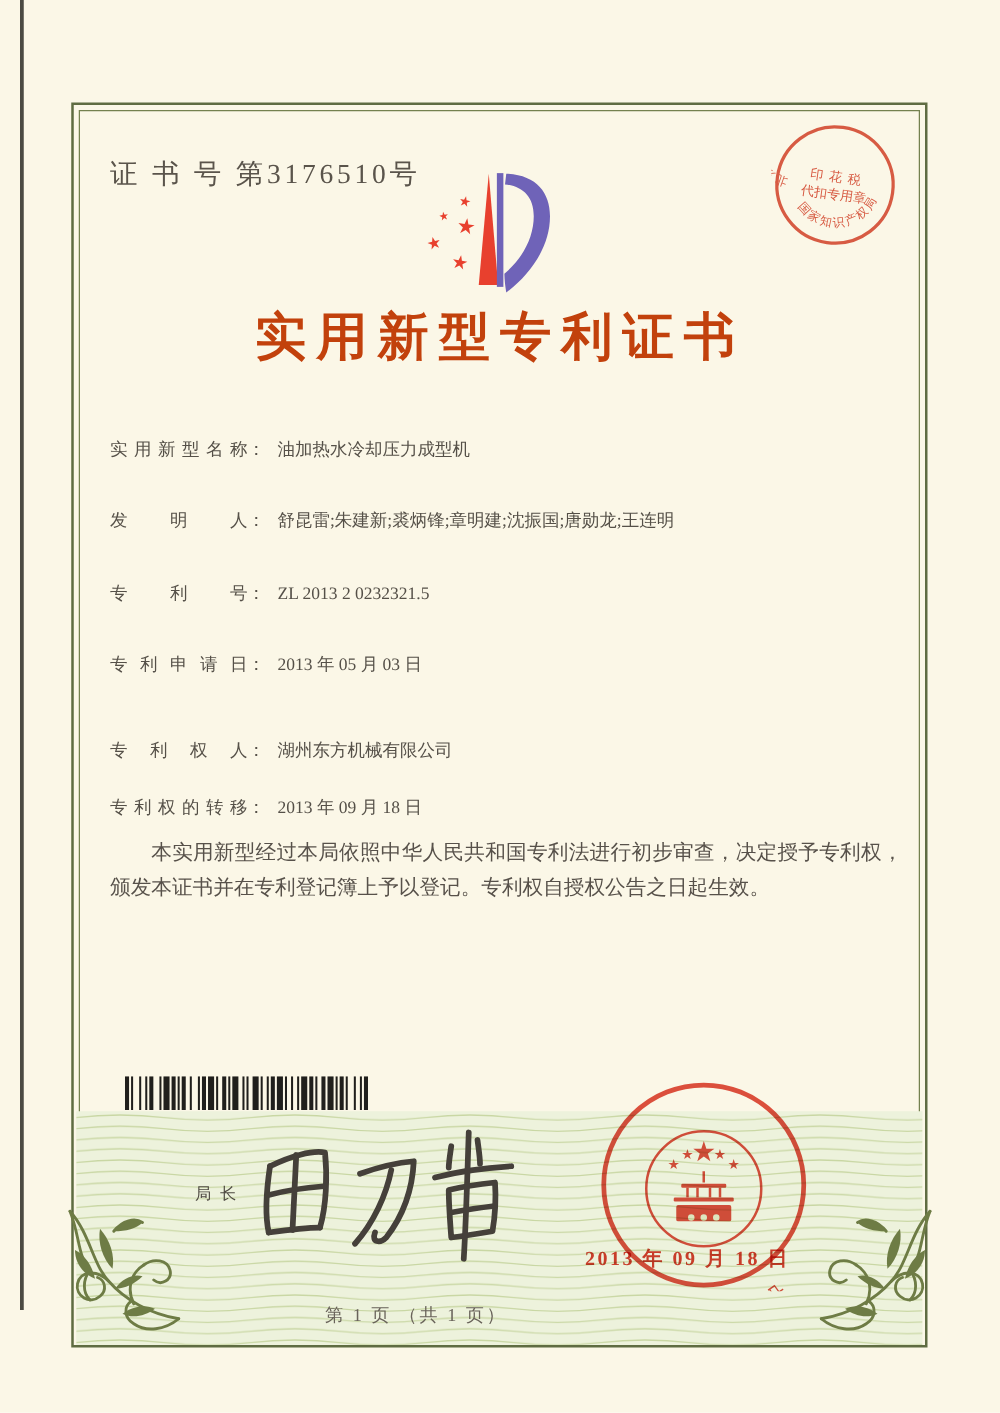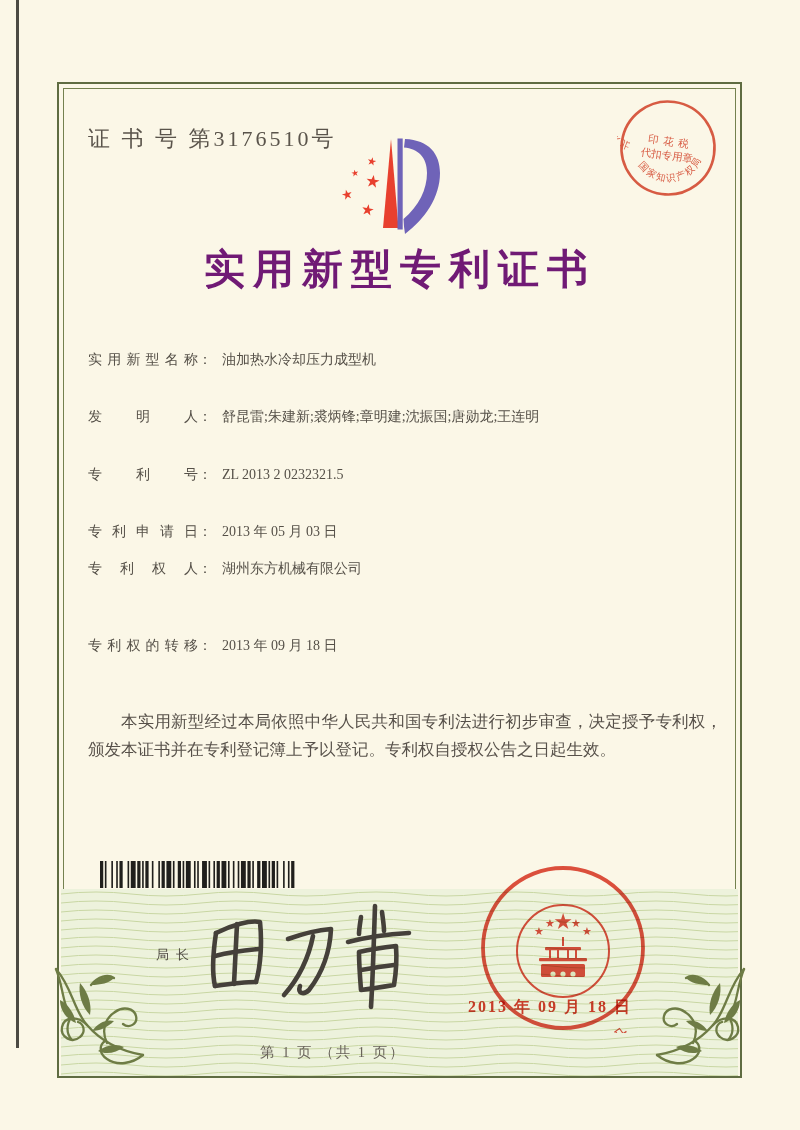--- a/index.html
+++ b/index.html
@@ -12,25 +12,25 @@
   
   #scan-edge{left:16px;top:0;width:3px;height:1048px;background:#23231f;opacity:.82;}
   
   #frame-outer{left:57px;top:82px;width:685px;height:996px;border:2.5px solid #5f6c42;box-sizing:border-box;}
   #frame-inner{left:4px;top:4px;right:4px;bottom:4px;position:absolute;border:1px solid #74814f;}
   
   #green-band{left:61px;top:889px;width:677px;height:187px;background:#edf2dc;}
   #green-band svg{display:block;width:100%;height:100%;}
   
   #cert-no{left:88px;top:124px;font-size:22px;color:#5a544b;letter-spacing:3px;}
-  #page-title{left:60px;top:242px;width:680px;text-align:center;font-size:41px;font-weight:600;color:#701a75;letter-spacing:8px;}
+  #page-title{left:60px;top:242px;width:680px;text-align:center;font-size:41px;font-weight:600;color:#c2410c;letter-spacing:8px;}
   .field-row{left:88px;width:620px;font-size:14px;color:#555048;height:24px;white-space:nowrap;}
   .flabel{display:inline-block;width:110px;text-align:justify;text-align-last:justify;}
   .fcolon{margin-right:10px;}
-  #body-text{left:88px;top:668px;width:634px;font-size:16.5px;line-height:28.2px;color:#57514a;text-align:justify;margin-top:40px;}
+  #body-text{left:88px;top:668px;width:634px;font-size:16.5px;line-height:28.2px;color:#57514a;text-align:justify;}
   #body-text p{margin:0;text-indent:2em;}
   #barcode{left:100px;top:861px;width:290px;height:27px;}
   #sign-title{left:156px;top:946px;font-size:13px;color:#4f4a42;letter-spacing:7px;}
   #signature{left:196px;top:893px;width:225px;height:122px;}
   #seal-date{left:468px;top:997px;font-size:16px;font-weight:bold;color:#d8402f;letter-spacing:2px;mix-blend-mode:multiply;}
   #footer-page{left:260px;top:1043px;width:220px;text-align:left;font-size:14.5px;color:#69635a;letter-spacing:2px;}
   #tax-stamp{left:617px;top:97px;width:102px;height:102px;mix-blend-mode:multiply;opacity:.92;}
   #main-seal{left:478px;top:863px;width:170px;height:170px;mix-blend-mode:multiply;opacity:.93;}
   #logo{left:331px;top:137px;width:114px;height:104px;}
   .corner-orn{width:102px;height:118px;}
@@ -98,21 +98,21 @@
 </div>
 <div class="abs field-row" style="top:408px">
   <span class="flabel">发明人</span><span class="fcolon">：</span><span>舒昆雷;朱建新;裘炳锋;章明建;沈振国;唐勋龙;王连明</span>
 </div>
 <div class="abs field-row" style="top:466px">
   <span class="flabel">专利号</span><span class="fcolon">：</span><span>ZL 2013 2 0232321.5</span>
 </div>
 <div class="abs field-row" style="top:523px">
   <span class="flabel">专利申请日</span><span class="fcolon">：</span><span>2013 年 05 月 03 日</span>
 </div>
-<div class="abs field-row" style="top:560px">
+<div class="abs field-row" style="top:592px">
   <span class="flabel">专利权人</span><span class="fcolon">：</span><span>湖州东方机械有限公司</span>
 </div>
 <div class="abs field-row" style="top:637px">
   <span class="flabel">专利权的转移</span><span class="fcolon">：</span><span>2013 年 09 月 18 日</span>
 </div>
 
 <div class="abs" id="body-text">
   <p>本实用新型经过本局依照中华人民共和国专利法进行初步审查，决定授予专利权，颁发本证书并在专利登记簿上予以登记。专利权自授权公告之日起生效。</p>
 </div>
 

